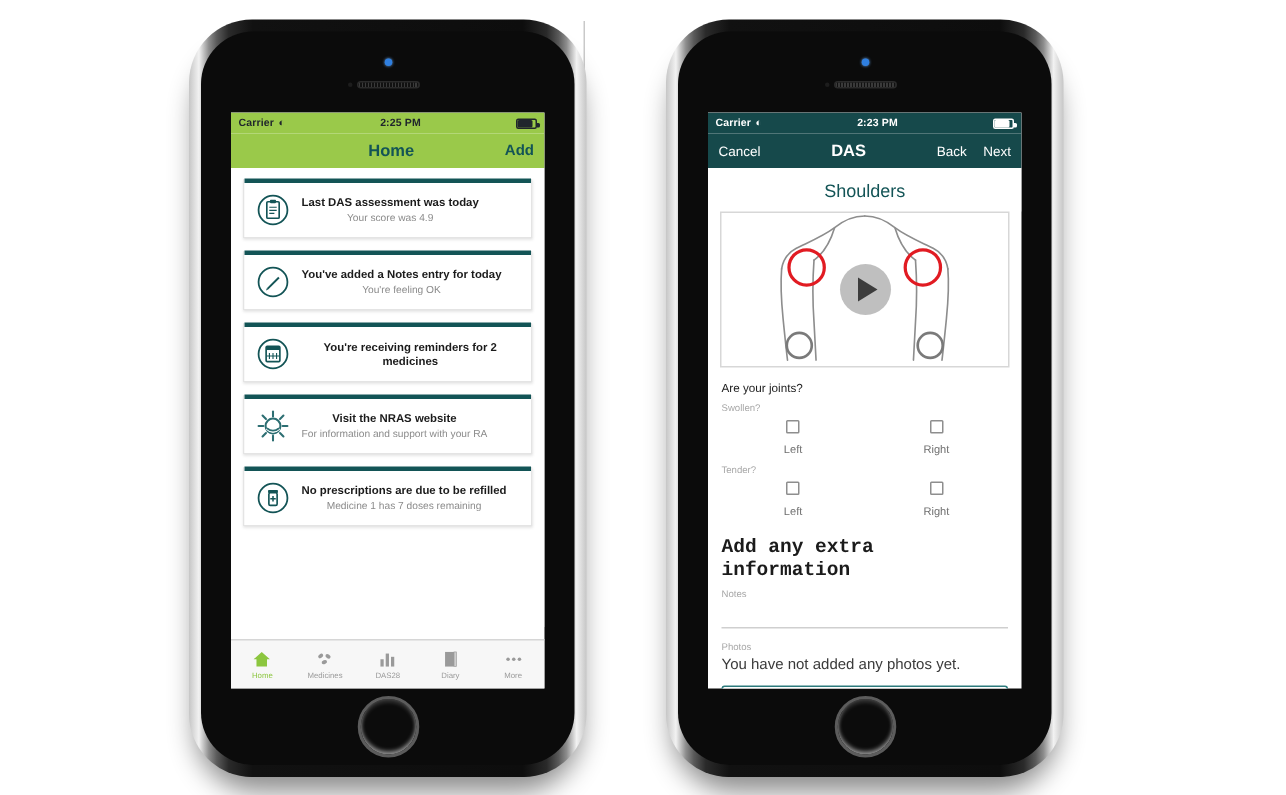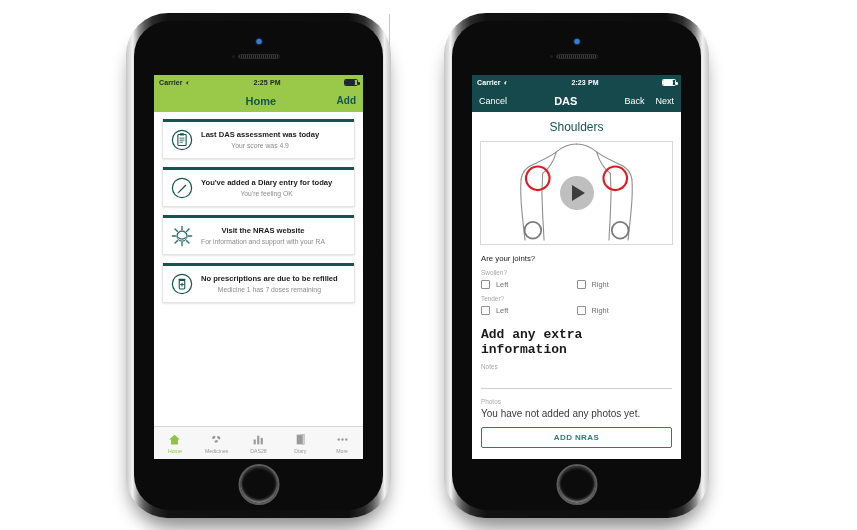--- a/index.html
+++ b/index.html
@@ -159,21 +159,21 @@
     width: 0; height: 0; margin-left: 3px;
     border-left: 13px solid #3c3c3c;
     border-top: 8px solid transparent;
     border-bottom: 8px solid transparent;
   }
 
   .form-area { padding: 9px 9px 0 9px; }
   .q-label { font-size: 7.8px; font-weight: normal; color: #1b1b1b; }
   .sub-label { font-size: 6.4px; color: #a8a8a8; margin: 6px 0 4px 0; }
   .cb-row { display: flex; }
-  .cb-cell { width: 50%; display: flex; align-items: center; gap: 6px; }
+  .cb-cell { width: 50%; display: flex; align-items: center; gap: 6px; flex-direction: column; }
   .checkbox {
     width: 9px; height: 9px; border: 1px solid #8e8e8e; background: #fff; border-radius: 1px;
   }
   .cb-text { font-size: 7.4px; color: #6f6f6f; }
 
   .section-title { font-size: 13px; font-weight: bold; color: #1b1b1b; margin-top: 12px; font-family: Liberation Mono, monospace; }
   .notes-field { border-bottom: 1px solid #cfcfcf; padding-bottom: 14px; }
   .photos-label { font-size: 6.4px; color: #a8a8a8; margin-top: 9px; }
   .photos-text { font-size: 10px; color: #3a3a3a; margin-top: 3px; }
   .add-photo-btn {
@@ -244,26 +244,45 @@
             <div class="card-accent"></div>
             <div class="card-inner">
               <span class="card-icon">
                 <svg viewBox="0 0 24 24" width="22" height="22">
                   <circle cx="12" cy="12" r="10.5" fill="none" stroke="#135456" stroke-width="1.3"></circle>
                   <path d="M7.5 16.5 L15.8 8.2 L16.8 9.2 L8.5 17.5 Z" fill="#135456"></path>
                   <path d="M7.5 16.5 L8.5 17.5 L6.9 18.1 Z" fill="#135456"></path>
                 </svg>
               </span>
               <span class="card-text">
-                <div class="card-title">You've added a Diary entry for today</div>
+                <div class="card-title">You've added a Notes entry for today</div>
                 <div class="card-sub">You're feeling OK</div>
               </span>
             </div>
           </div>
 
+          <div class="card">
+            <div class="card-accent"></div>
+            <div class="card-inner">
+              <span class="card-icon">
+                <svg viewBox="0 0 24 24" width="22" height="22">
+                  <circle cx="12" cy="12" r="10.5" fill="none" stroke="#135456" stroke-width="1.3"></circle>
+                  <rect x="7" y="6.5" width="10" height="11" rx="0.8" fill="none" stroke="#135456" stroke-width="1.2"></rect>
+                  <rect x="7" y="6.5" width="10" height="2.6" fill="#135456"></rect>
+                  <line x1="9.4" y1="11.2" x2="9.4" y2="15.6" stroke="#135456" stroke-width="0.8"></line>
+                  <line x1="12" y1="11.2" x2="12" y2="15.6" stroke="#135456" stroke-width="0.8"></line>
+                  <line x1="14.6" y1="11.2" x2="14.6" y2="15.6" stroke="#135456" stroke-width="0.8"></line>
+                  <line x1="7.6" y1="13.4" x2="16.4" y2="13.4" stroke="#135456" stroke-width="0.8"></line>
+                </svg>
+              </span>
+              <span class="card-text">
+                <div class="card-title">You're receiving reminders for 2 medicines</div>
+              </span>
+            </div>
+          </div>
 
           <div class="card">
             <div class="card-accent"></div>
             <div class="card-inner">
               <span class="card-icon">
                 <svg viewBox="0 0 24 24" width="22" height="22">
                   <g stroke="#2c6e72" stroke-width="1.5" stroke-linecap="round">
                     <line x1="12" y1="1.5" x2="12" y2="5"></line>
                     <line x1="12" y1="19" x2="12" y2="22.5"></line>
                     <line x1="1.5" y1="12" x2="5" y2="12"></line>

